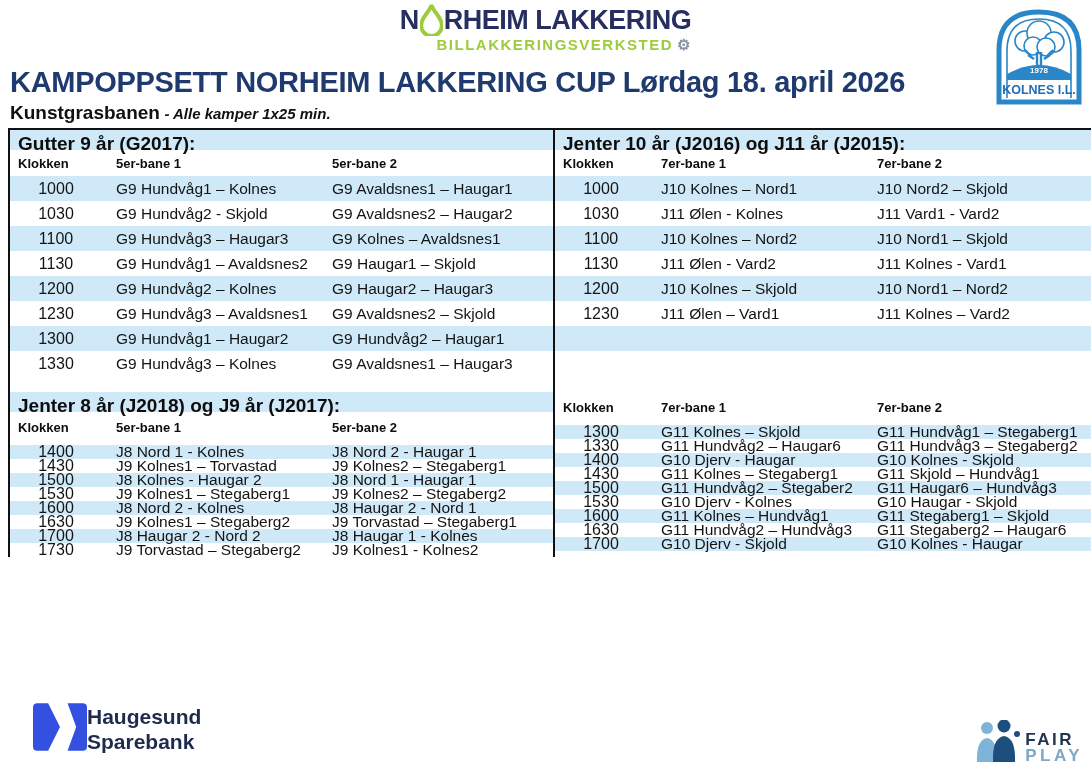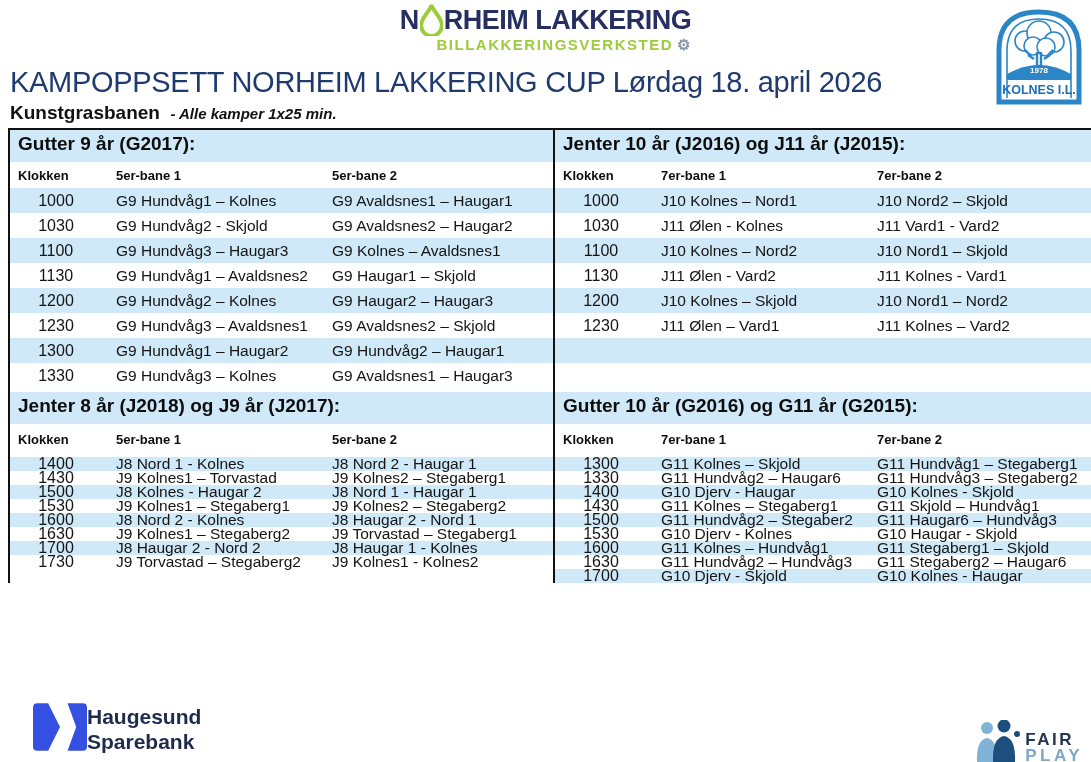--- a/index.html
+++ b/index.html
@@ -10,35 +10,35 @@
   
   .brand { position: absolute; left: 0; right: 0; top: 4px; text-align: center; }
   .brand-line { display: inline-flex; align-items: center; justify-content: center; }
   .brand-name { font-size: 27px; font-weight: 800; letter-spacing: -0.5px; color: #272f60; }
   .drop-wrap { display: inline-block; width: 23px; height: 32px; margin: 0 1px; vertical-align: -6px; }
   .brand-sub { margin-top: 0px; font-size: 15px; font-weight: 700; letter-spacing: 1.5px; color: #9ccb3b; margin-left: 36px; }
   .gear { color: #8a93a6; font-size: 15px; letter-spacing: 0; margin-left: 4px; }
 
   .badge { position: absolute; right: 6px; top: 4px; width: 92px; height: 102px; }
 
-  .title { position: absolute; left: 10px; top: 66px; font-size: 29px; font-weight: 400;
+  .title { position: absolute; left: 10px; top: 66px; font-size: 29px; font-weight: 700;
     letter-spacing: -0.3px; color: #1f3a6e; white-space: nowrap; }
   .subtitle { position: absolute; left: 10px; top: 102px; white-space: nowrap; }
   .venue { font-size: 19px; font-weight: 700; color: #111; }
-  .venue-note { font-size: 15px; font-weight: 700; font-style: italic; color: #111; margin-left: 6px; }
+  .venue-note { font-size: 15px; font-weight: 700; font-style: italic; color: #111; }
 
   
   .grid { position: absolute; left: 8px; top: 128px; width: 1083px;
     display: grid; grid-template-columns: 545px 538px; grid-template-rows: 262px auto;
     border-top: 2px solid #111; }
   .col-cell { border-left: 2px solid #111; }
 
   .section { width: 100%; }
   .section-title { background: #cfe9f8; font-size: 19px; font-weight: 700; color: #0d0d0d;
-    padding: 2px 0 2px 8px; height: 32px; line-height: 24px; }
+    padding: 2px 0 2px 8px; height: 20px; line-height: 24px; }
   .col-headers { display: grid; grid-template-columns: 106px 216px 1fr; height: 26px;
     align-items: center; }
   .col-headers .ch { font-size: 13px; font-weight: 700; color: #0d0d0d; }
   .col-headers .ch:first-child { padding-left: 8px; }
   .rows .row { display: grid; grid-template-columns: 106px 216px 1fr; align-items: center; }
   .rows .row:nth-child(odd) { background: #cfe9f8; }
   .cell { font-size: 15.5px; color: #141414; white-space: nowrap; overflow: hidden; }
   .cell.time { font-weight: 400; font-size: 16px; text-align: center; padding-right: 14px; }
   .sec-top .rows .row { height: 25px; }
   .sec-bottom .rows .row { height: 14px; }
@@ -244,21 +244,20 @@
             <div class="row">
               <div class="cell time">1730</div>
               <div class="cell match">J9 Torvastad – Stegaberg2</div>
               <div class="cell match">J9 Kolnes1 - Kolnes2</div>
             </div>
           </div>
         </div>
     </div>
     <div class="col-cell sec-bottom">
       <div class="section">
-          <div class="section-title">Gutter 10 år (G2016) og G11 år (G2015):</div>
         <div class="col-headers">
             <div class="ch">Klokken</div>
             <div class="ch">7er-bane 1</div>
             <div class="ch">7er-bane 2</div>
           </div>
         <div class="rows">
             <div class="row">
               <div class="cell time">1300</div>
               <div class="cell match">G11 Kolnes – Skjold</div>
               <div class="cell match">G11 Hundvåg1 – Stegaberg1</div>

